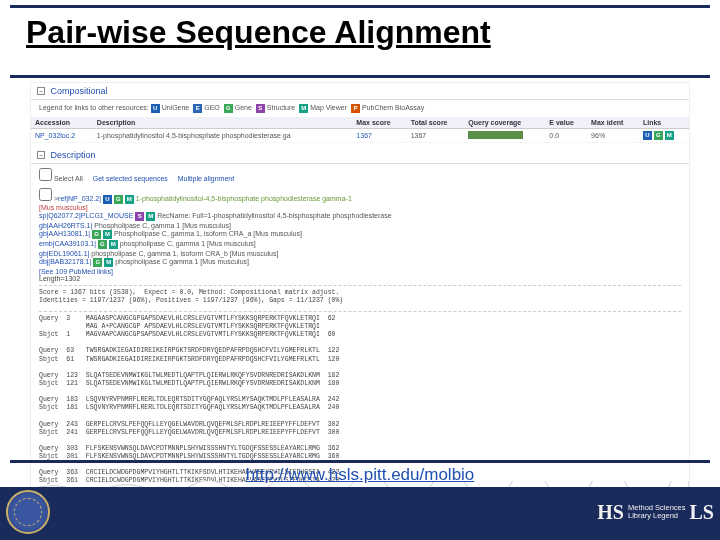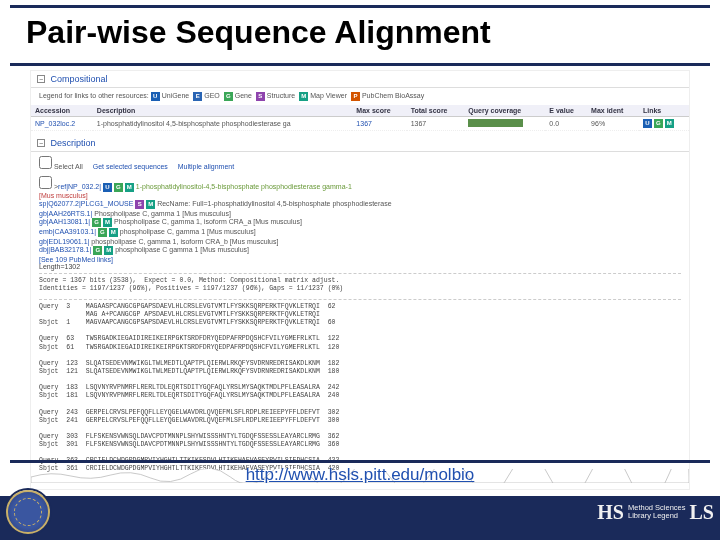--- a/index.html
+++ b/index.html
@@ -13,23 +13,24 @@
   }
   .top-bar {
     border-bottom: 3px solid #1a2a5a;
     height: 8px;
     margin: 0 10px;
   }
   .title {
     font-size: 32px;
     font-weight: bold;
     color: #000;
-    padding: 6px 16px 12px 16px;
+    padding: 6px 16px 24px 16px;
     border-bottom: 3px solid #1a2a5a;
     margin: 0 10px;
+    text-decoration: underline;
   }
   .content-area {
     margin: 4px 30px 4px 30px;
     height: 420px;
     position: relative;
     border: 1px solid #eee;
     background: #fff;
     font-size: 7px;
     overflow: hidden;
   }
@@ -134,21 +135,21 @@
   .torn-edge {
     position: absolute;
     bottom: 0; left: 0; right: 0;
     height: 12px;
     background: #fff;
   }
   .torn-edge svg { position: absolute; top:-8px; left:0; }
   .bottom-bar {
     position: absolute;
     bottom: 0; left: 0; right: 0;
-    height: 44px;
+    height: 53px;
     background: #1a2a5a;
     color: #fff;
   }
   .url-strip {
     position: absolute;
     bottom: 55px;
     left: 10px; right: 10px;
     text-align: center;
     border-top: 3px solid #1a2a5a;
     padding-top: 2px;

